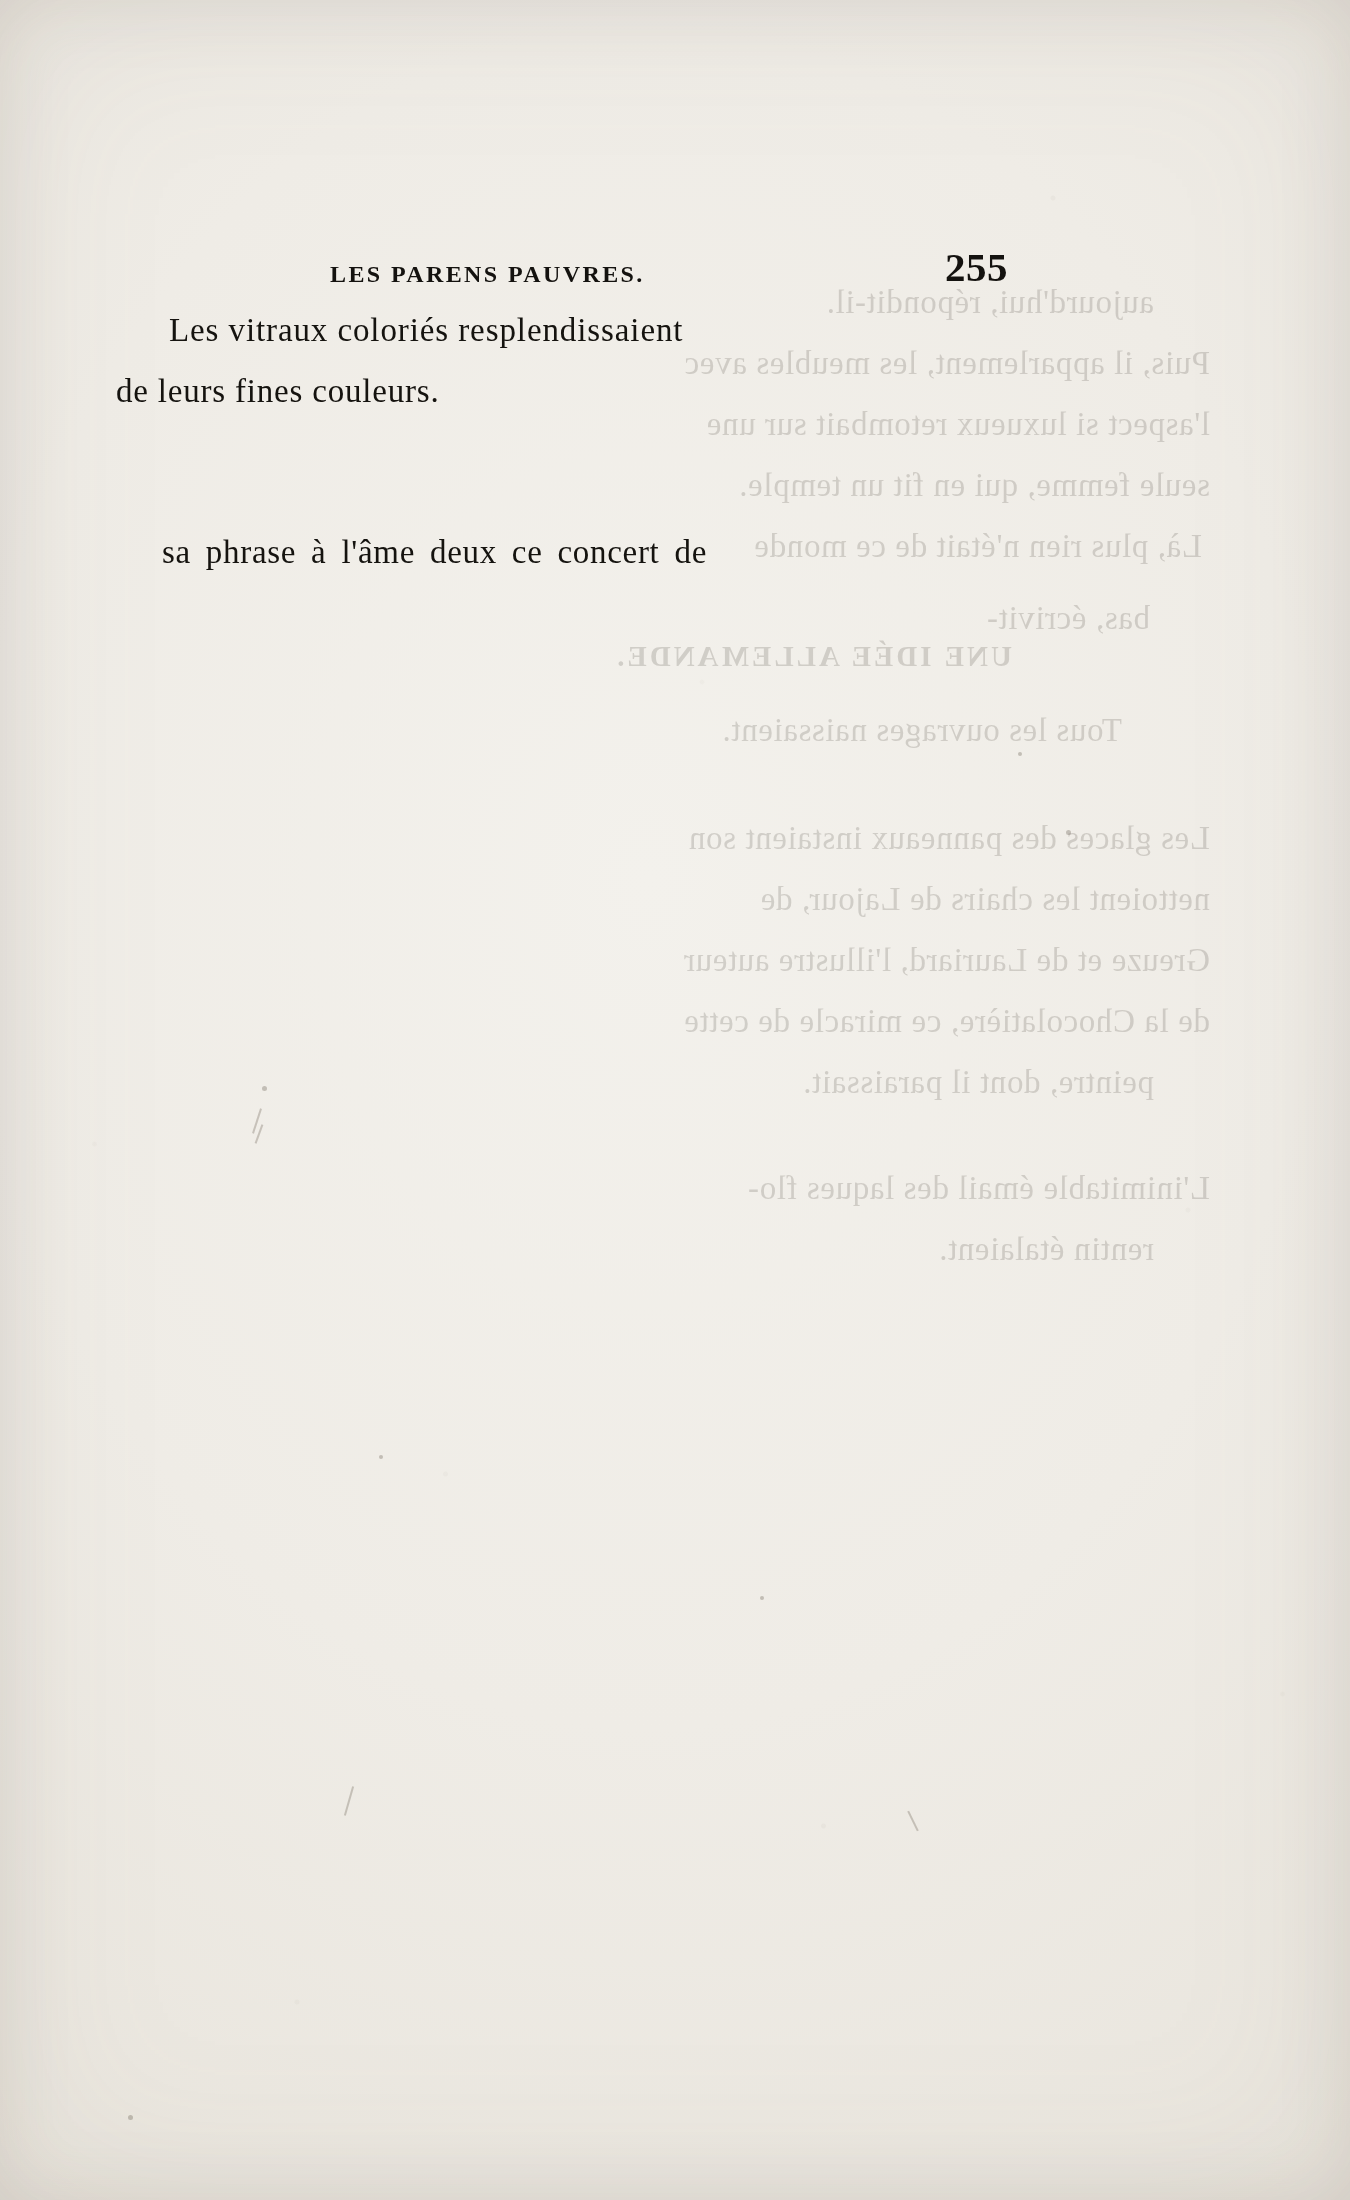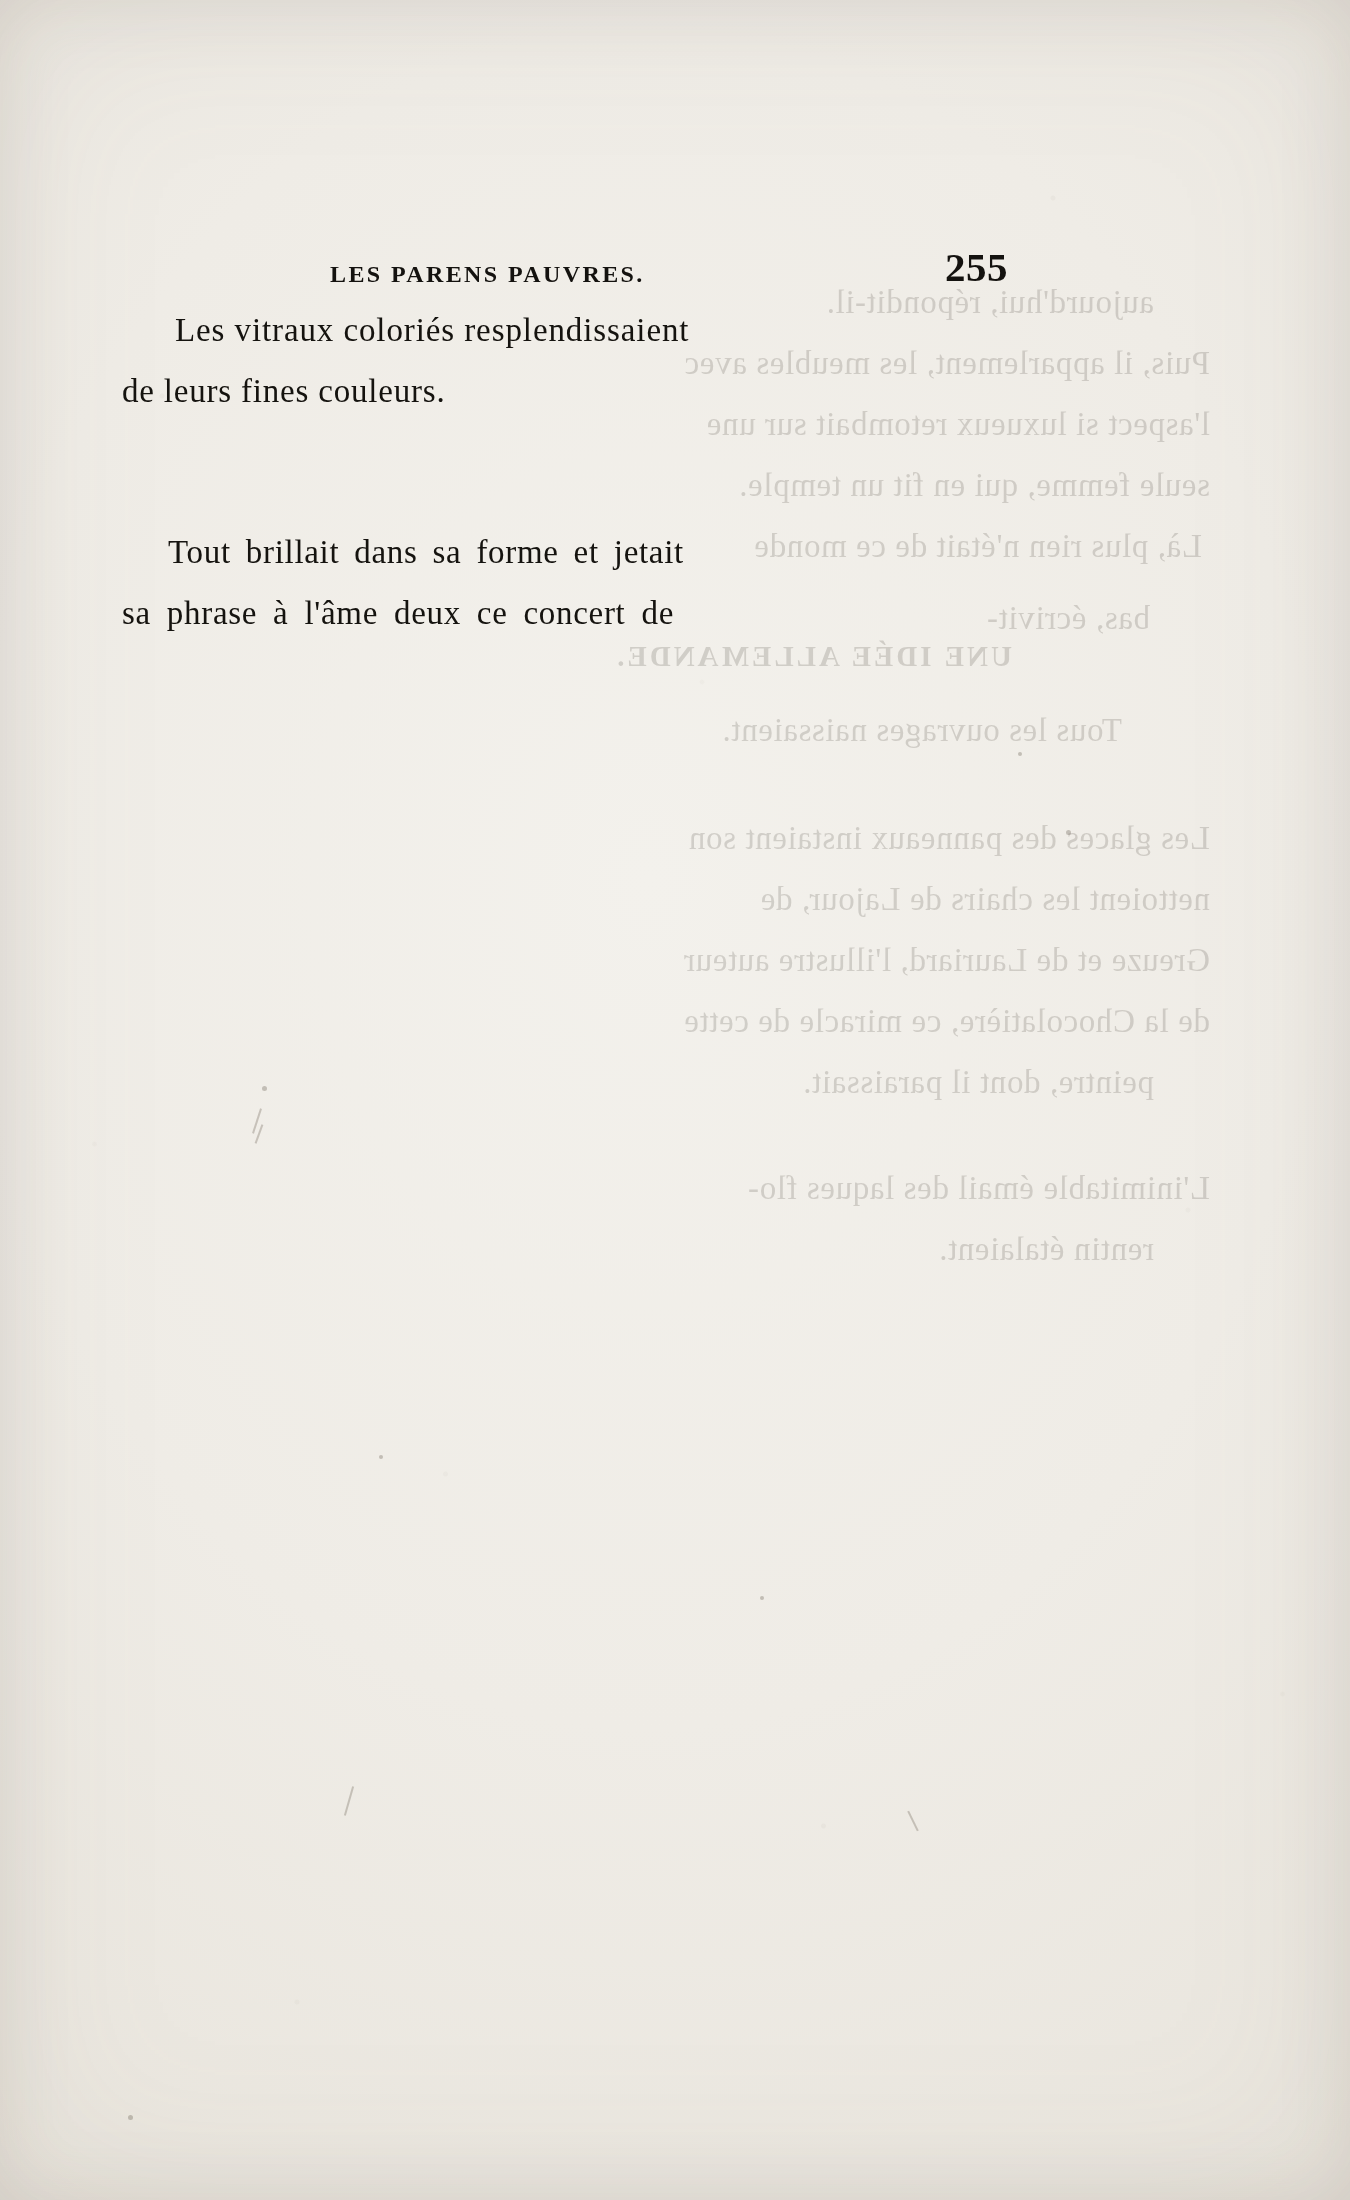--- a/index.html
+++ b/index.html
@@ -83,21 +83,21 @@
     font-size: 41px;
     font-weight: 700;
     letter-spacing: 0.5px;
     position: relative;
     left: 18px;
     top: -1px;
   }
 
   .para {
     position: absolute;
-    left: 120px;
+    left: 114px;
     width: 1090px;
     color: #15130f;
     font-size: 33px;
     line-height: 61px;
     text-align: justify;
   }
   .para .line {
     display: block;
     white-space: pre;
   }
@@ -194,18 +194,17 @@
       <span class="rh-title">LES PARENS PAUVRES.</span>
       <span class="rh-folio">255</span>
     </div>
 
     <div class="para para-1">
       <span class="line">Les vitraux coloriés resplendissaient</span>
       <span class="line">de leurs fines couleurs.</span>
     </div>
 
     <div class="para para-2">
-      <span class="line">Tout brillait dans sa forme et jetait</span>
       <span class="line">sa phrase à l'âme deux ce concert de</span>
     </div>
 
   </div>
 </div>
 
 </body></html>

